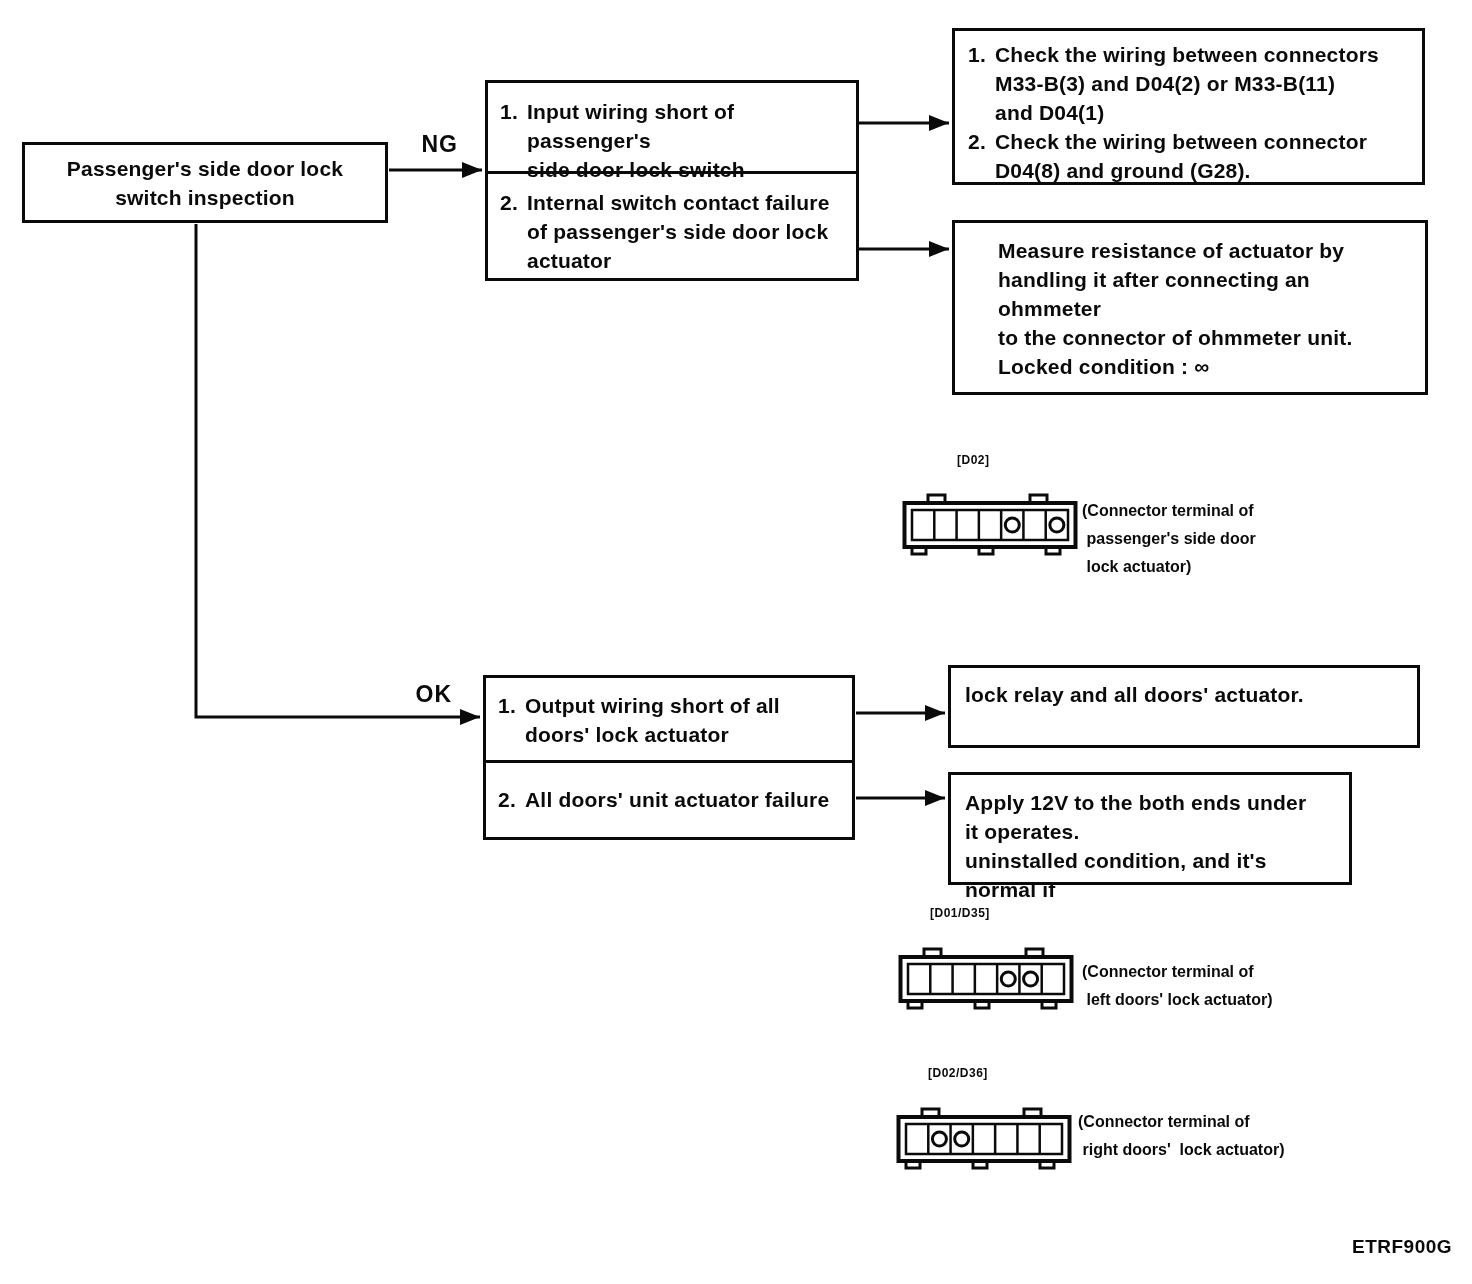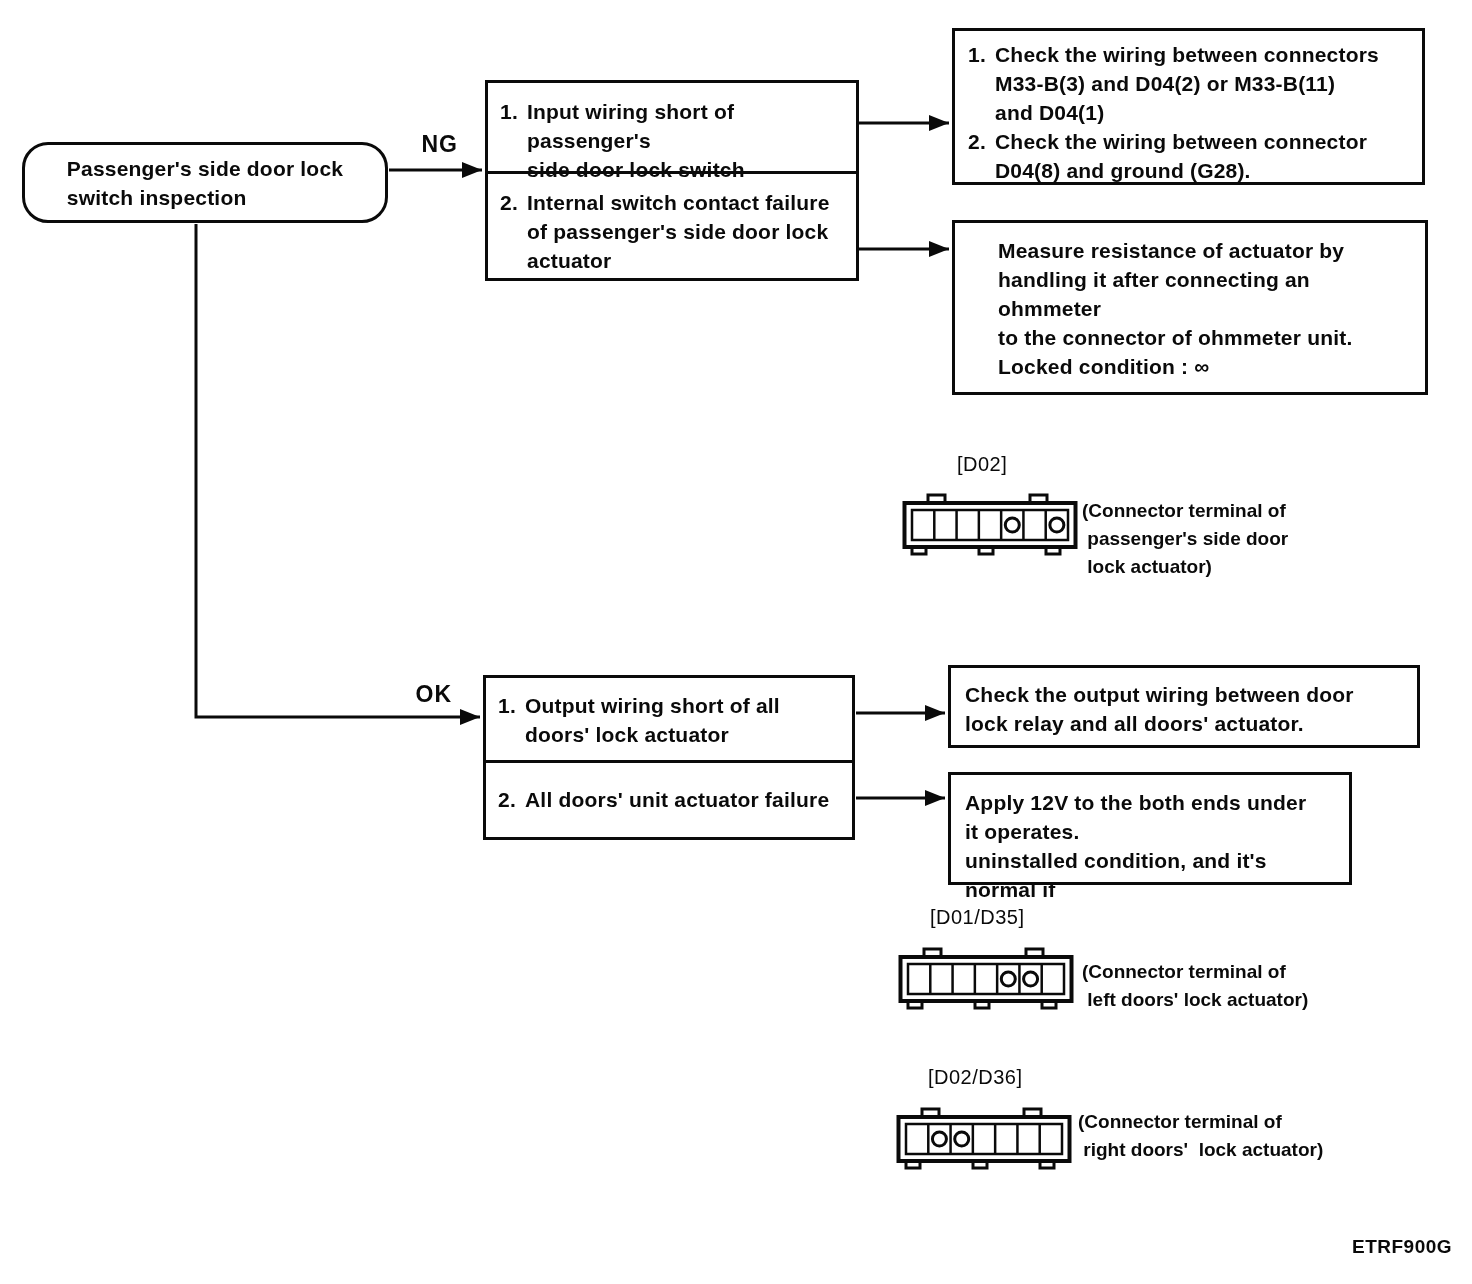--- a/index.html
+++ b/index.html
@@ -13,33 +13,33 @@
   }
   .arrow-layer{position:absolute;left:0;top:0;width:1472px;height:1284px;}
   .box{
     position:absolute;
     box-sizing:border-box;
     background:#fff;
     border:3px solid #0a0a0a;
     font-size:21px;line-height:29px;font-weight:700;
     letter-spacing:0.2px;
   }
-  .center-box{display:flex;align-items:center;justify-content:center;white-space:pre-wrap;border-radius:26px;}
+  .center-box{display:flex;align-items:center;justify-content:center;text-align:center;white-space:pre-wrap;}
   .split-box{padding:0;display:flex;flex-direction:column;}
   .section{box-sizing:border-box;}
   .section + .section{border-top:3px solid #0a0a0a;}
   .item{display:flex;align-items:flex-start;}
   .item .num{width:27px;flex:0 0 27px;}
   .item .txt{flex:1;white-space:pre-wrap;}
   .branch-label{
     position:absolute;font-size:23px;font-weight:700;letter-spacing:1px;
     text-align:right;
   }
-  .conn-id{position:absolute;font-size:20px;font-weight:400;letter-spacing:0.5px;}
-  .conn-caption{position:absolute;font-size:19px;line-height:28px;font-weight:700;white-space:pre-wrap;}
+  .conn-id{position:absolute;font-size:12px;font-weight:700;letter-spacing:0.5px;}
+  .conn-caption{position:absolute;font-size:16px;line-height:28px;font-weight:700;white-space:pre-wrap;}
   .conn-figure{position:absolute;}
   .footer-code{position:absolute;font-size:19px;font-weight:700;letter-spacing:0.5px;}
   .line{white-space:pre-wrap;}
   
   #ng-causes .section.s1{height:88px;padding:14px 6px 0 12px;}
   #ng-causes .section.s2{flex:1;padding:14px 6px 0 12px;}
   #ok-causes .section.s1{height:82px;padding:13px 6px 0 12px;}
   #ok-causes .section.s2{flex:1;padding:22px 6px 0 12px;}
   #ng-action-wiring{padding:9px 6px 0 13px;}
   #ng-action-resistance{padding:13px 6px 0 13px;}
@@ -144,21 +144,20 @@
       </div>
     <div class="section s2">
         <div class="item">
           <span class="num">2.</span>
           <span class="txt">All doors' unit actuator failure</span>
         </div>
       </div>
   </div>
 
   <div class="box" id="ok-action-output" style="left:948px;top:665px;width:472px;height:83px;">
-      <div class="line">Check the output wiring between door</div>
       <div class="line">lock relay and all doors' actuator.</div>
     </div>
 
   <div class="box" id="ok-action-12v" style="left:948px;top:772px;width:404px;height:113px;">
       <div class="line">Apply 12V to the both ends under</div>
       <div class="line">it operates.</div>
       <div class="line">uninstalled condition, and it's normal if</div>
     </div>
 
   <div class="conn-id" style="left:930px;top:906px;">[D01/D35]</div>

